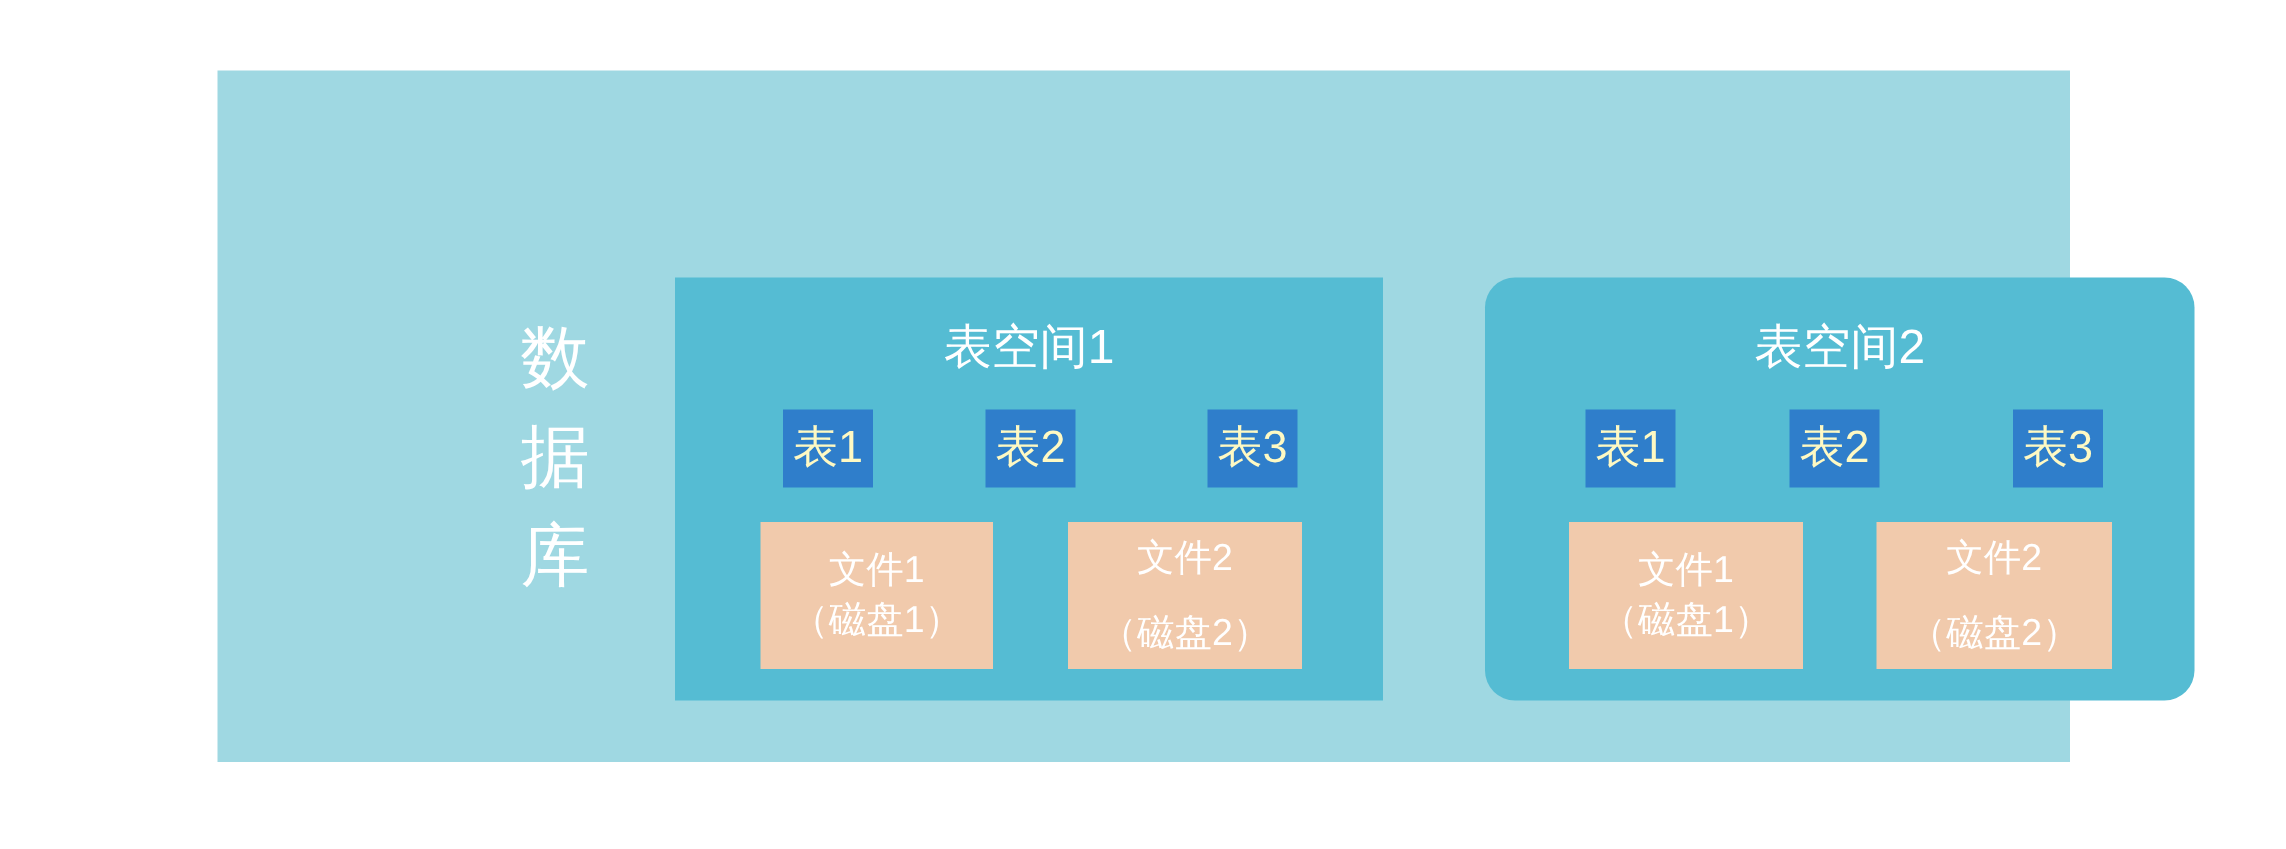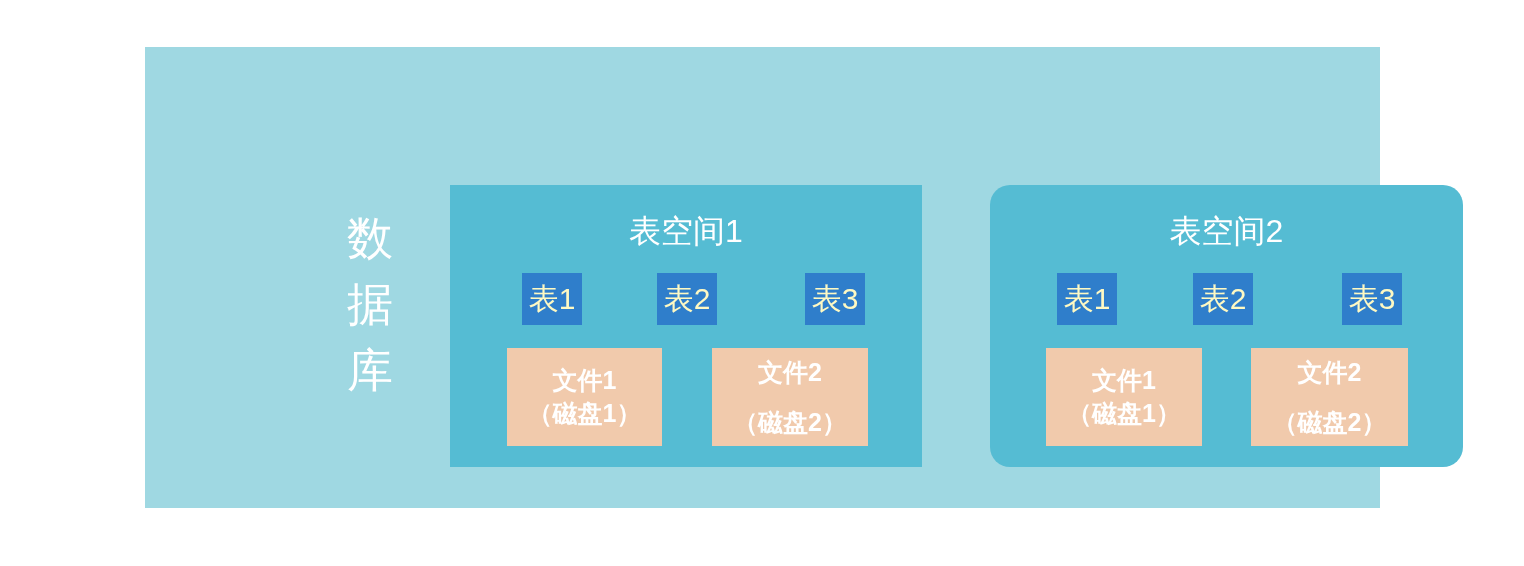--- a/index.html
+++ b/index.html
@@ -104,21 +104,20 @@
   .tablespace-2 .table-chip.t2 { left: 203px; width: 60px; }
   .tablespace-2 .table-chip.t3 { left: 340px; width: 60px; }
 
   
   .files-row {
     position: absolute;
     top: 163px;
     left: 0;
     width: 100%;
     height: 98px;
-    font-weight: bold;
   }
 
   .file-box {
     position: absolute;
     top: 0;
     height: 98px;
     background: #f1caac;
     color: #ffffff;
     font-size: 25px;
     line-height: 33px;

